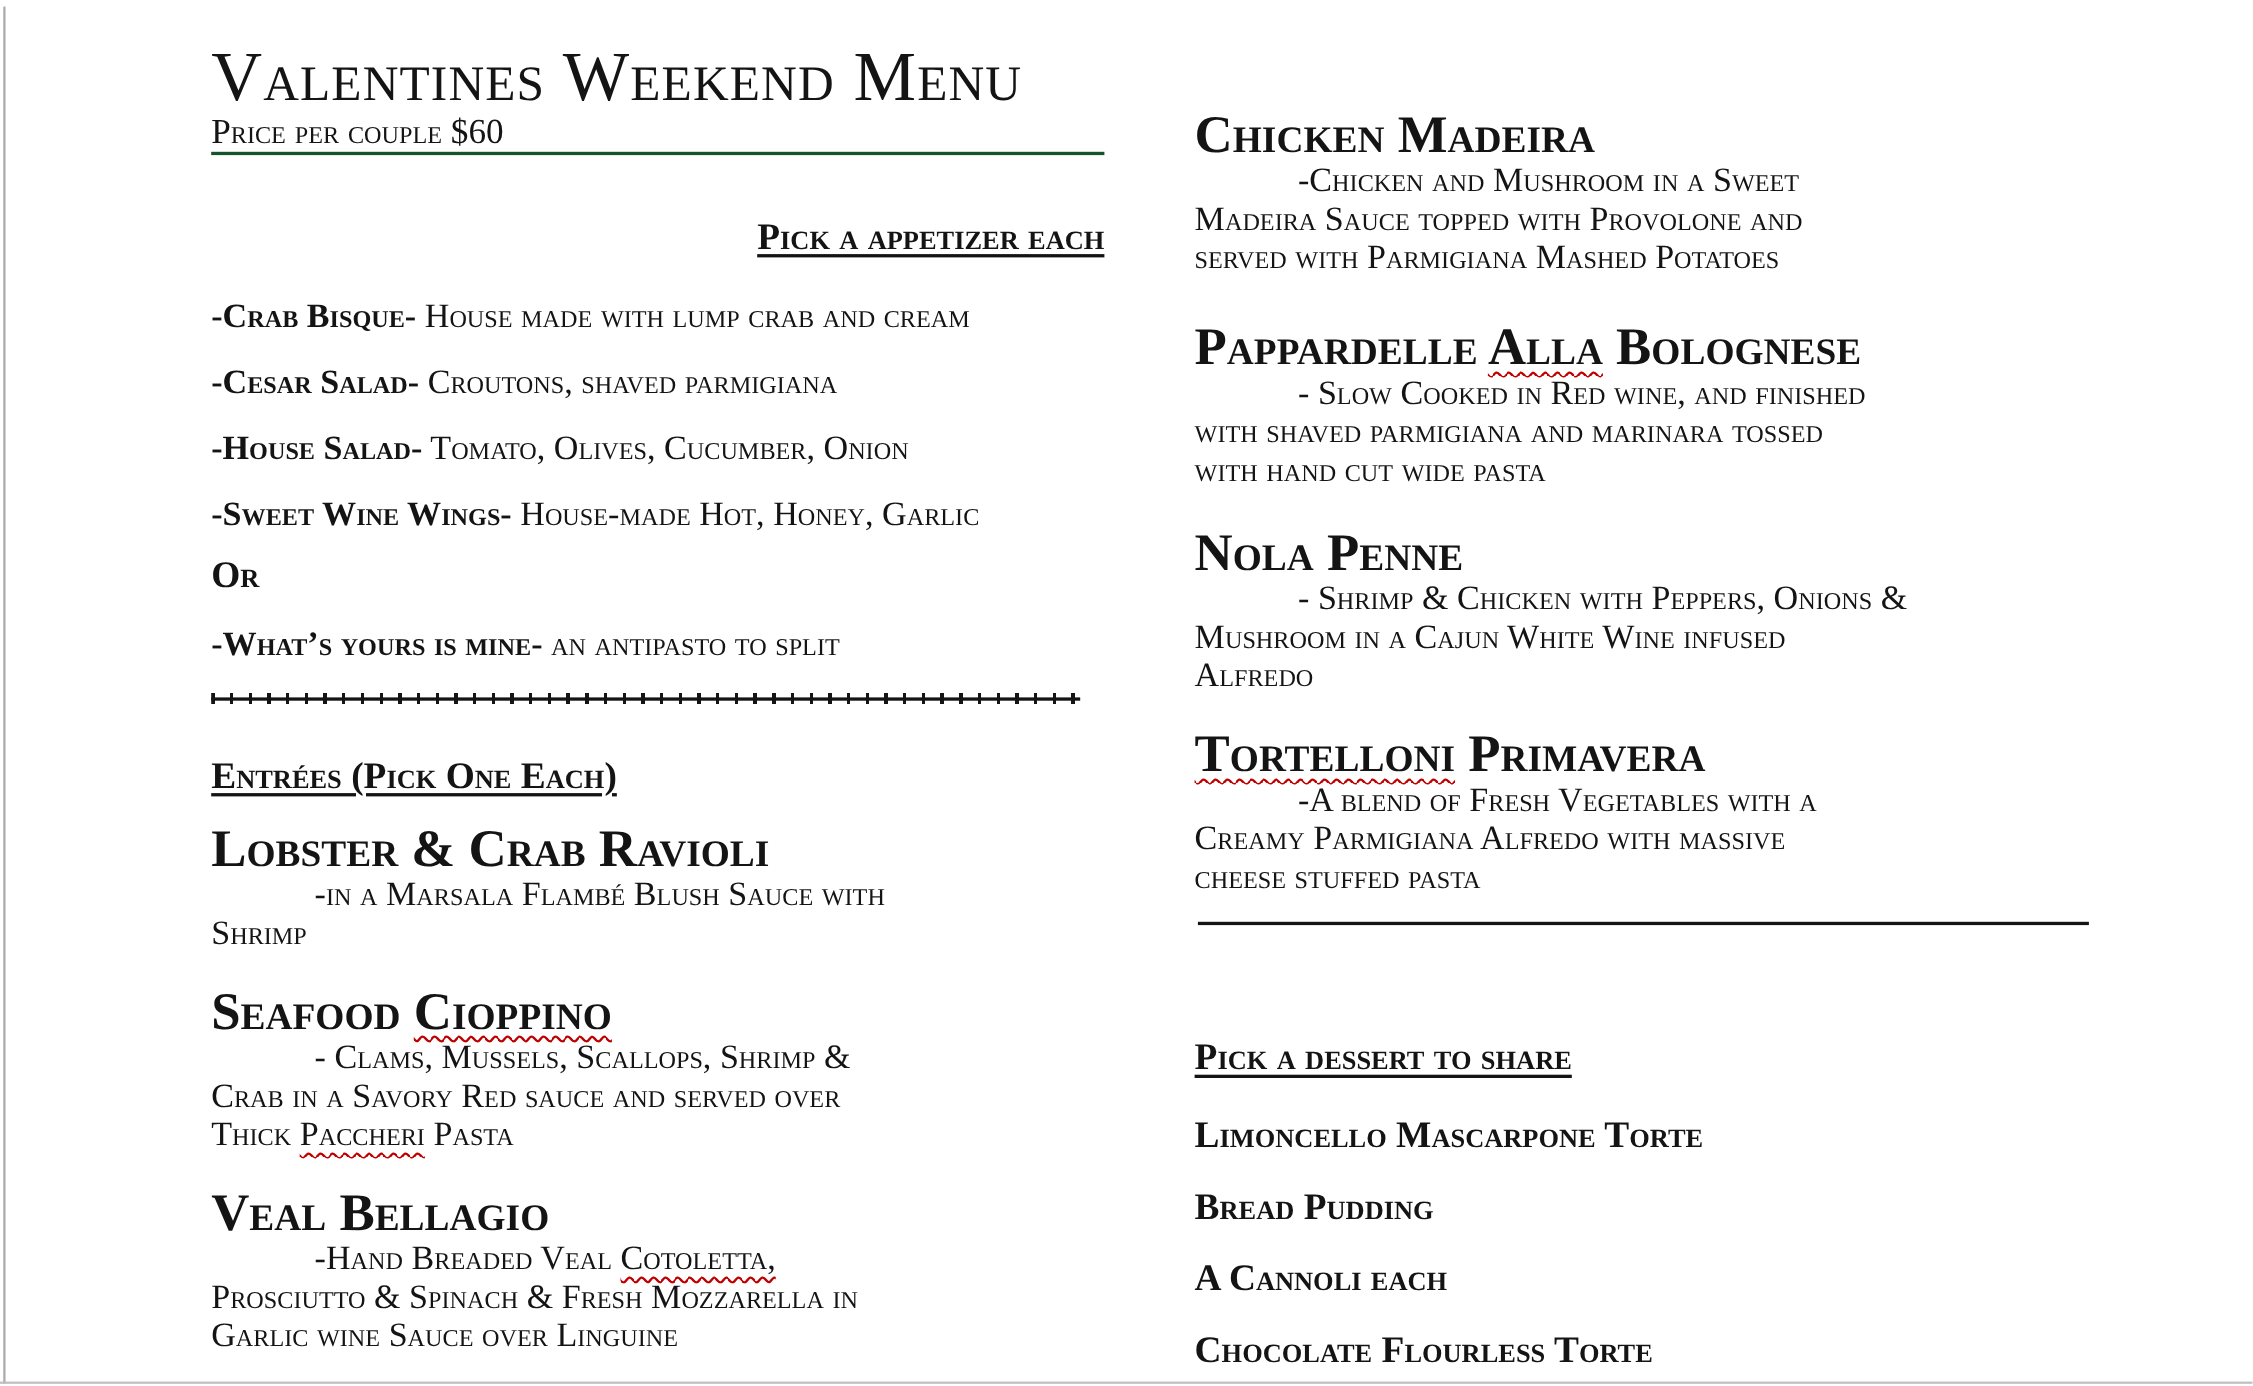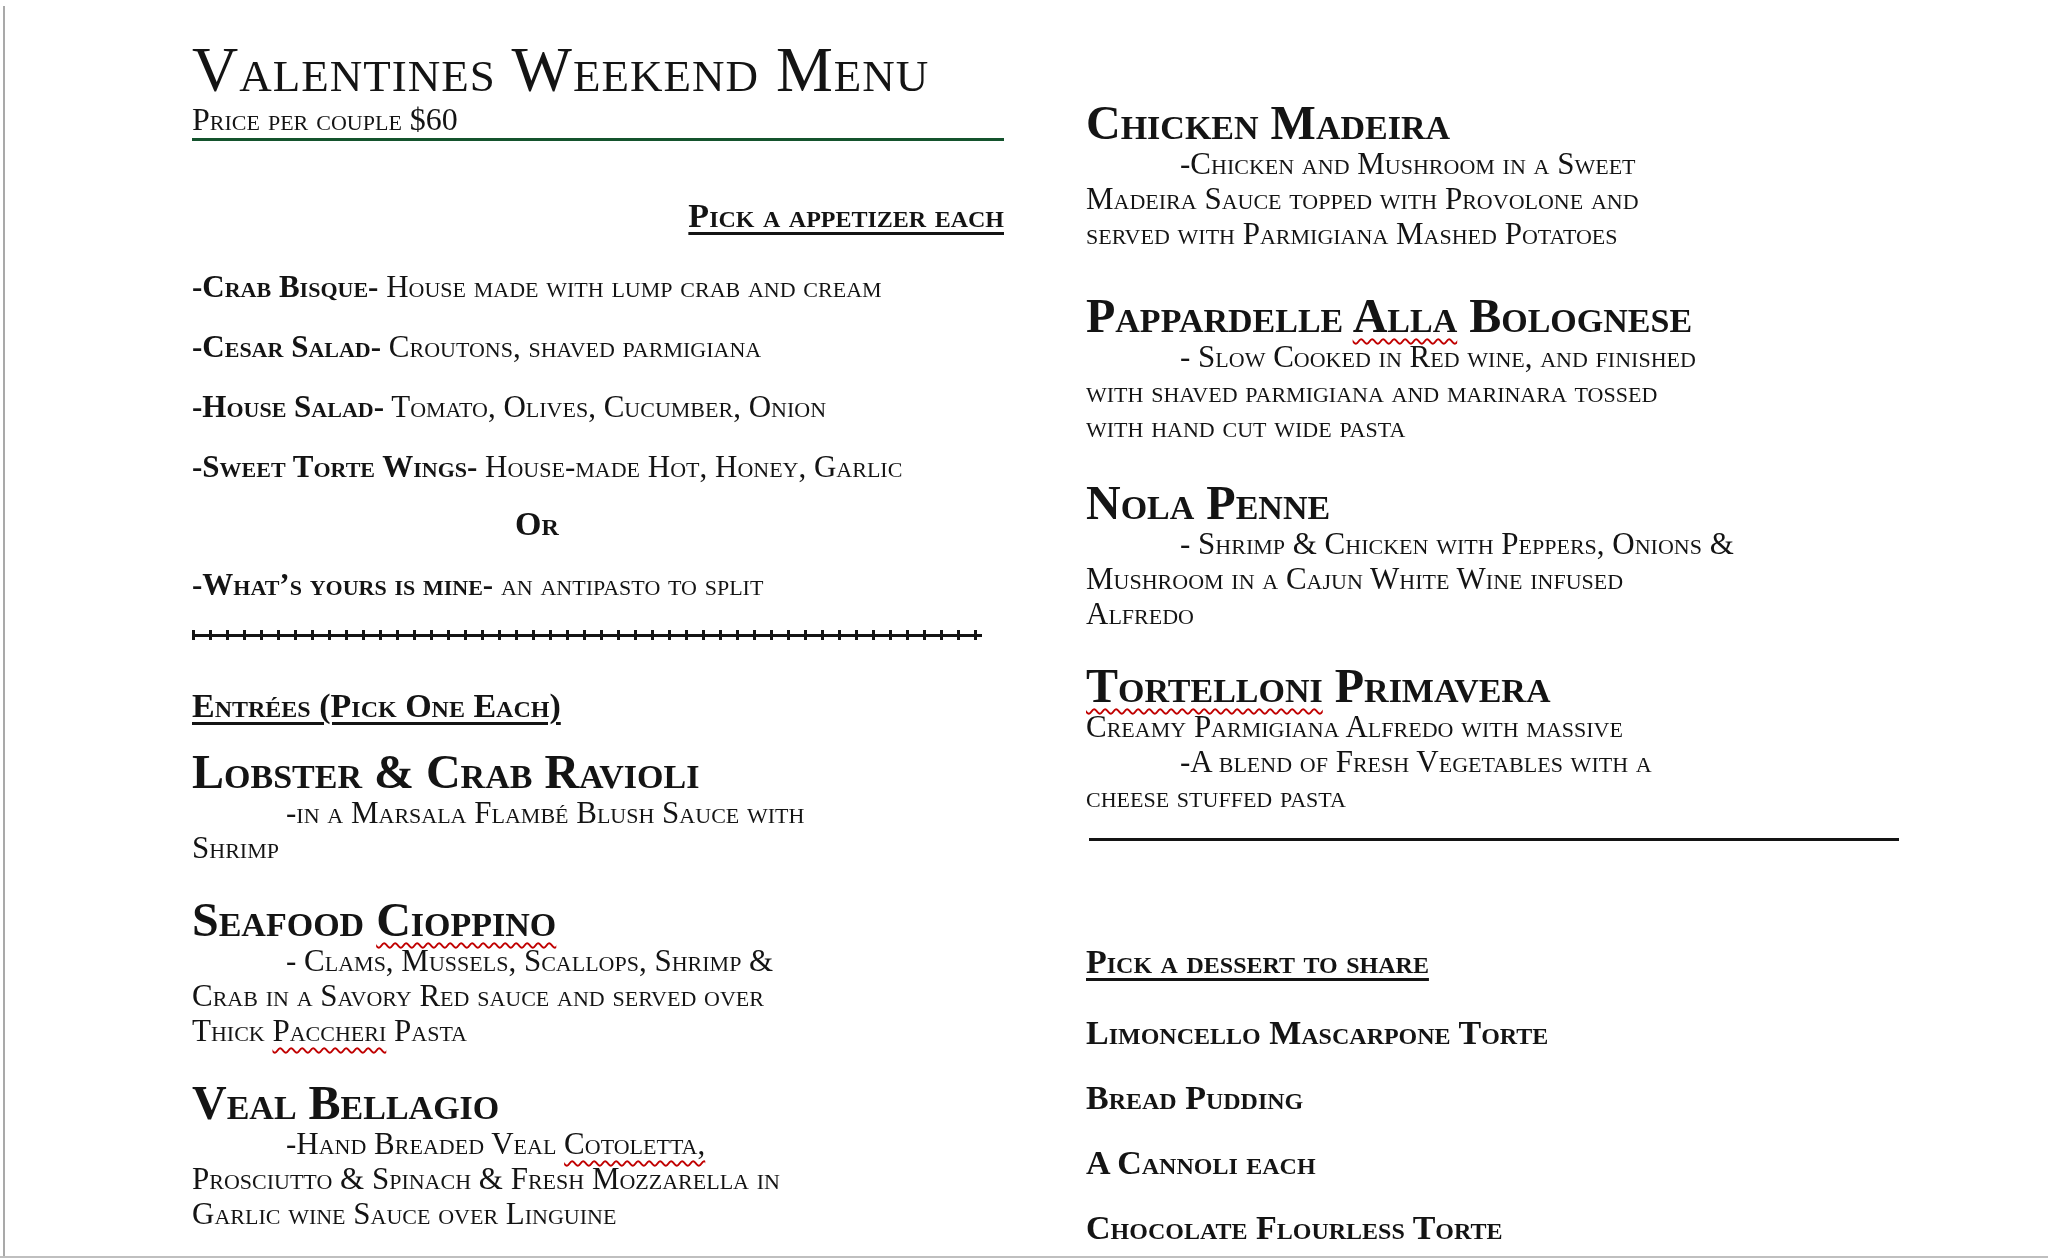--- a/index.html
+++ b/index.html
@@ -28,21 +28,21 @@
     text-decoration:underline;text-decoration-thickness:2.5px;text-underline-offset:5px;
   }
   .mt-appetizer{margin-top:56px;text-align:right;}
   .mt-entrees{margin-top:46px;}
   .mt-dessert{margin-top:102px;}
 
   .app-item{font-size:31px;line-height:36px;margin-top:24px;white-space:nowrap;}
   .app-item.first{margin-top:34px;}
   .b{font-weight:bold;}
 
-  .or-line{margin-top:20px;width:690px;text-align:center;font-size:34px;line-height:38px;font-weight:bold;}
+  .or-line{margin-top:20px;width:690px;text-align:left;font-size:34px;line-height:38px;font-weight:bold;}
 
   .tick-divider{
     margin-top:26px;height:12px;width:790px;
     background-image:
       repeating-linear-gradient(90deg,#141414 0 3px,transparent 3px 17px),
       linear-gradient(#141414,#141414);
     background-size:100% 10px,100% 3px;
     background-position:center,center;
     background-repeat:no-repeat,no-repeat;
   }
@@ -87,21 +87,21 @@
     <div class="app-item first">
       <span class="b">-Crab Bisque-</span><span> House made with lump crab and cream</span>
     </div>
     <div class="app-item">
       <span class="b">-Cesar Salad-</span><span> Croutons, shaved parmigiana</span>
     </div>
     <div class="app-item">
       <span class="b">-House Salad-</span><span> Tomato, Olives, Cucumber, Onion</span>
     </div>
     <div class="app-item">
-      <span class="b">-Sweet Torte Wings-</span><span> House-made Hot, Honey, Garlic</span>
+      <span class="b">-Sweet Wine Wings-</span><span> House-made Hot, Honey, Garlic</span>
     </div>
 
     <div class="or-line">Or</div>
 
     <div class="app-item">
       <span class="b">-What’s yours is mine-</span><span> an antipasto to split</span>
     </div>
 
     <div class="tick-divider"></div>
 
@@ -142,22 +142,22 @@
     <div class="desc">with hand cut wide pasta</div>
 
     <div class="dish-name mt-nola">Nola Penne</div>
     <div class="desc firstline">- Shrimp &amp; Chicken with Peppers, Onions &amp;</div>
     <div class="desc">Mushroom in a Cajun White Wine infused</div>
     <div class="desc">Alfredo</div>
 
     <div class="dish-name mt-tortelloni">
       <span class="sq">Tortelloni</span><span> Primavera</span>
     </div>
+    <div class="desc firstline">-A blend of Fresh Vegetables with a</div>
     <div class="desc">Creamy Parmigiana Alfredo with massive</div>
-    <div class="desc firstline">-A blend of Fresh Vegetables with a</div>
     <div class="desc">cheese stuffed pasta</div>
 
     <hr class="solid-hr">
 
     <div class="section-header mt-dessert">Pick a dessert to share</div>
 
     <div class="dessert-item first">Limoncello Mascarpone Torte</div>
     <div class="dessert-item">Bread Pudding</div>
     <div class="dessert-item">A Cannoli each</div>
     <div class="dessert-item">Chocolate Flourless Torte</div>

